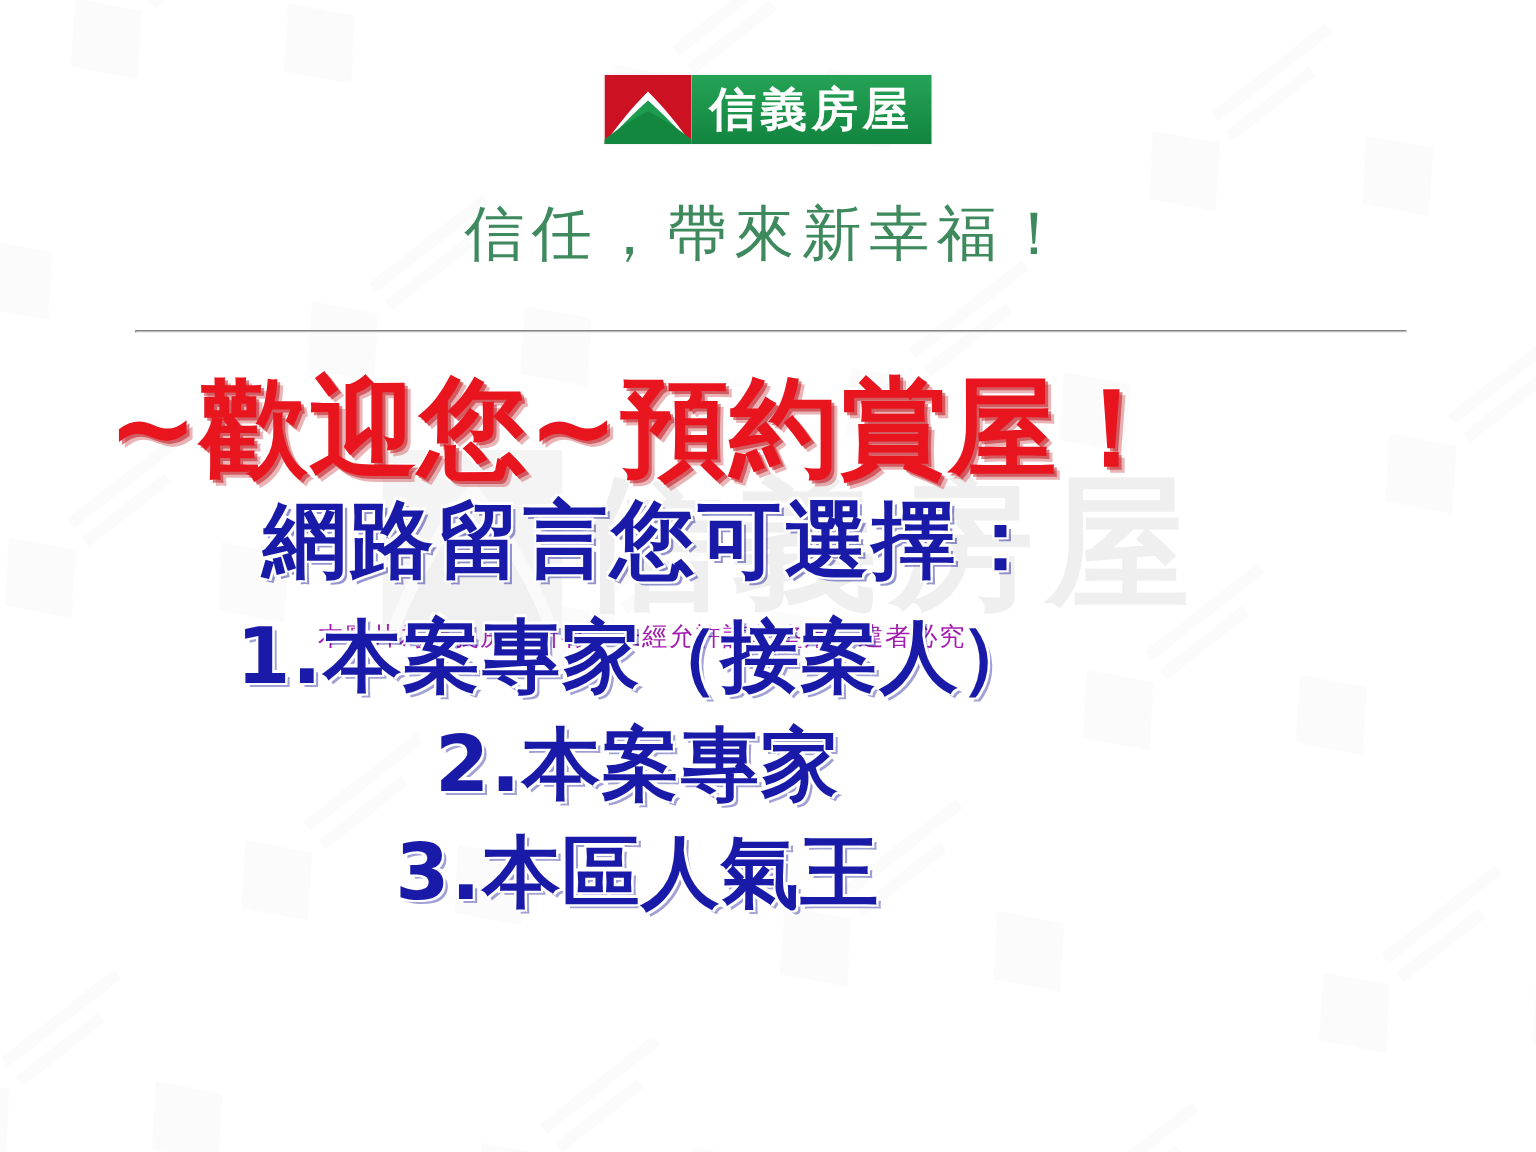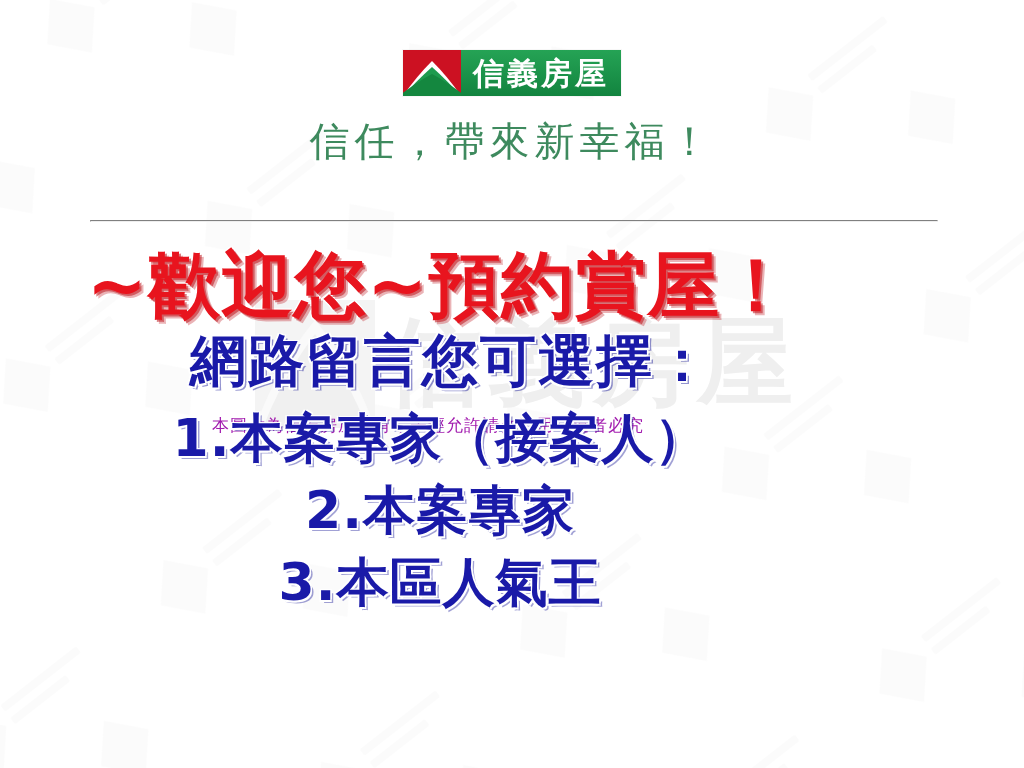--- a/index.html
+++ b/index.html
@@ -94,21 +94,21 @@
     color: #ffffff;
     font-size: 31px;
     line-height: 34px;
     letter-spacing: 3px;
     font-weight: bold;
     font-family: "DejaVu Sans", "Liberation Sans", sans-serif;
     white-space: nowrap;
   }
 
   #tagline {
-    margin-top: 17px;
+    margin-top: 32px;
     color: #3e8a5e;
     font-size: 40px;
     line-height: 48px;
     letter-spacing: 5px;
     font-family: "DejaVu Serif", "Liberation Serif", serif;
     white-space: nowrap;
   }
 
   #divider {
     position: absolute;
@@ -116,21 +116,21 @@
     top: 212px;
     width: 846px;
     height: 0;
     border-top: 1.5px solid #808080;
     z-index: 3;
   }
 
   
   #content {
     position: absolute;
-    left: 16px;
+    left: 1px;
     top: 246px;
     width: 848px;
     z-index: 4;
     text-align: center;
   }
 
   #headline {
     color: #e8141e;
     font-size: 72px;
     line-height: 78px;

